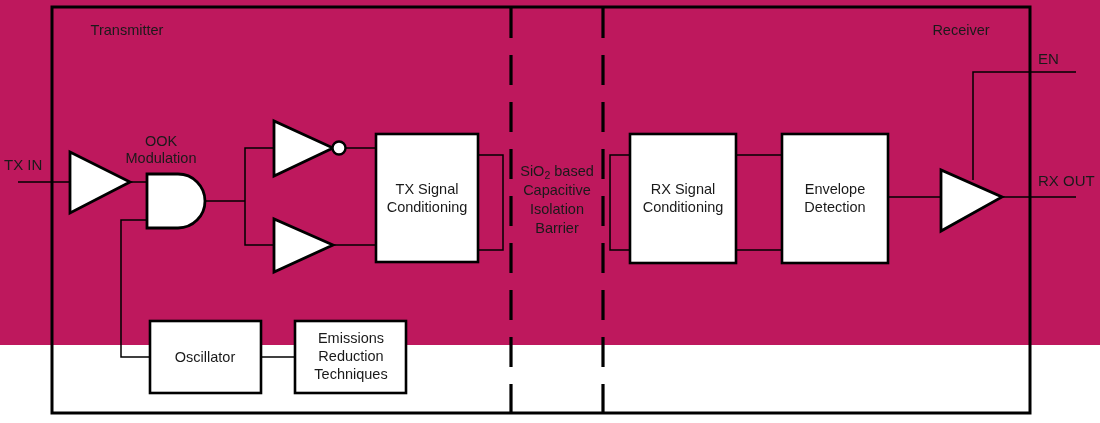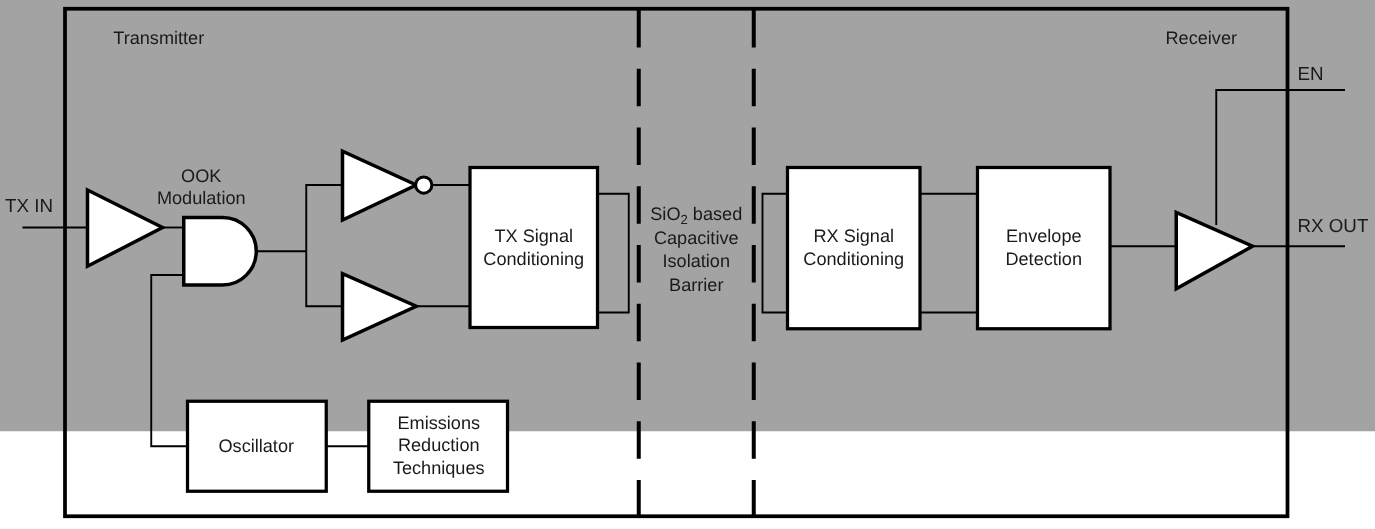--- a/index.html
+++ b/index.html
@@ -11,21 +11,21 @@
   body {
     font-family: "Liberation Sans", sans-serif;
     width: 1100px;
     height: 423px;
     overflow: hidden;
   }
   #diagram-root {
     position: relative;
     width: 1100px;
     height: 345px;
-    background: #a3a3a3;
+    background: #be185d;
   }
   svg#block-diagram {
     display: block;
     width: 1100px;
     height: 423px;
   }
   .frame-outline {
     fill: none;
     stroke: #000000;
     stroke-width: 3;

